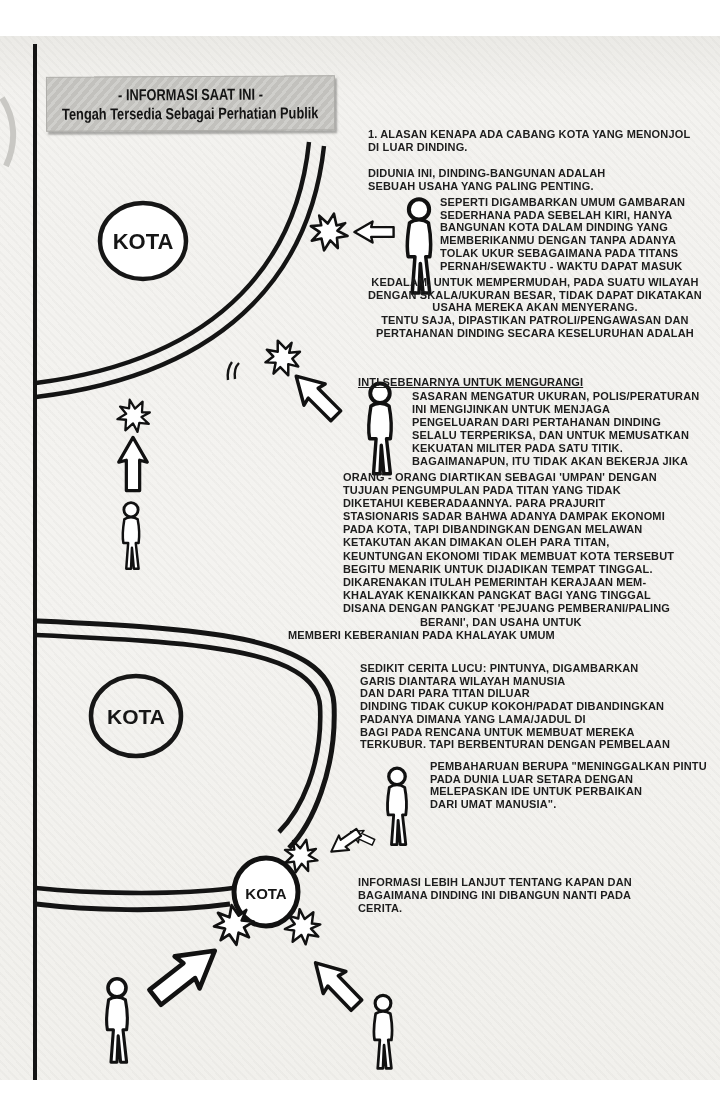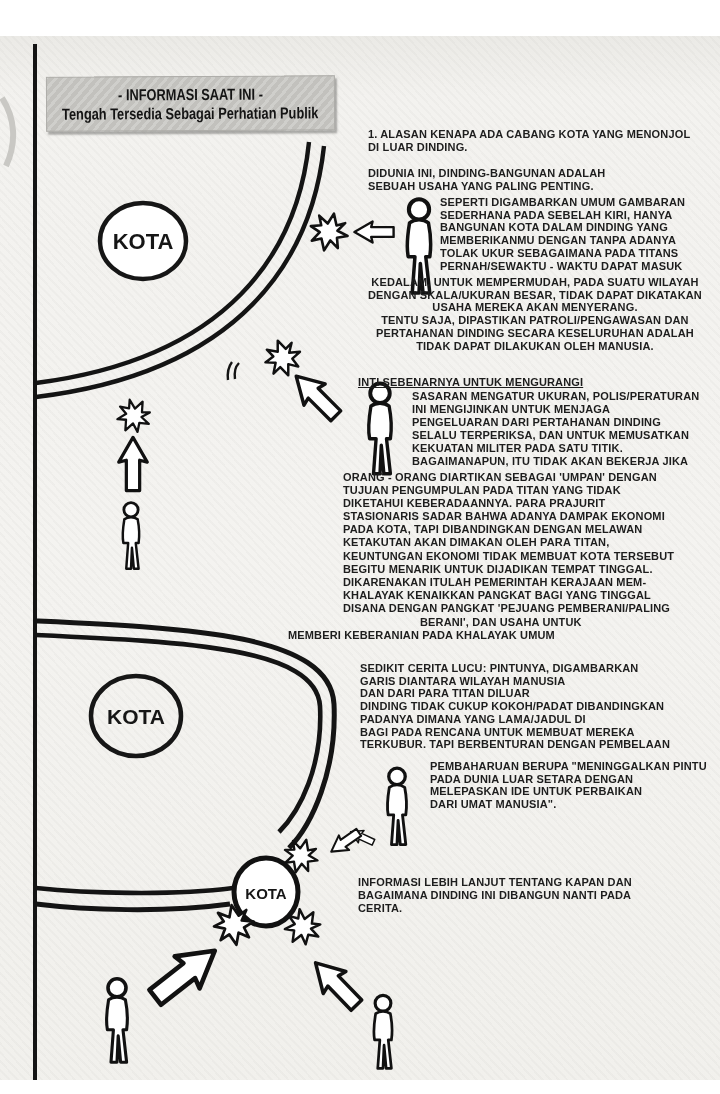--- a/index.html
+++ b/index.html
@@ -135,21 +135,20 @@
       <div class="tl">MEMBERIKANMU DENGAN TANPA ADANYA</div>
       <div class="tl">TOLAK UKUR SEBAGAIMANA PADA TITANS</div>
       <div class="tl">PERNAH/SEWAKTU - WAKTU DAPAT MASUK</div>
     </div>
   <div class="txt s11 lh127" style="left:368px;top:240px;text-align:center;">
       <div class="tl">KEDALAM. UNTUK MEMPERMUDAH, PADA SUATU WILAYAH</div>
       <div class="tl">DENGAN SKALA/UKURAN BESAR, TIDAK DAPAT DIKATAKAN</div>
       <div class="tl">USAHA MEREKA AKAN MENYERANG.</div>
       <div class="tl">TENTU SAJA, DIPASTIKAN PATROLI/PENGAWASAN DAN</div>
       <div class="tl">PERTAHANAN DINDING SECARA KESELURUHAN ADALAH</div>
-      <div class="tl">TIDAK DAPAT DILAKUKAN OLEH MANUSIA.</div>
     </div>
 
   <div class="txt s11 lh13" style="left:358px;top:340px;text-decoration:underline;">
       <div class="tl">INTI SEBENARNYA UNTUK MENGURANGI</div>
     </div>
   <div class="txt s11 lh13" style="left:412px;top:354px;">
       <div class="tl">SASARAN MENGATUR UKURAN, POLIS/PERATURAN</div>
       <div class="tl">INI MENGIJINKAN UNTUK MENJAGA</div>
       <div class="tl">PENGELUARAN DARI PERTAHANAN DINDING</div>
       <div class="tl">SELALU TERPERIKSA, DAN UNTUK MEMUSATKAN</div>

